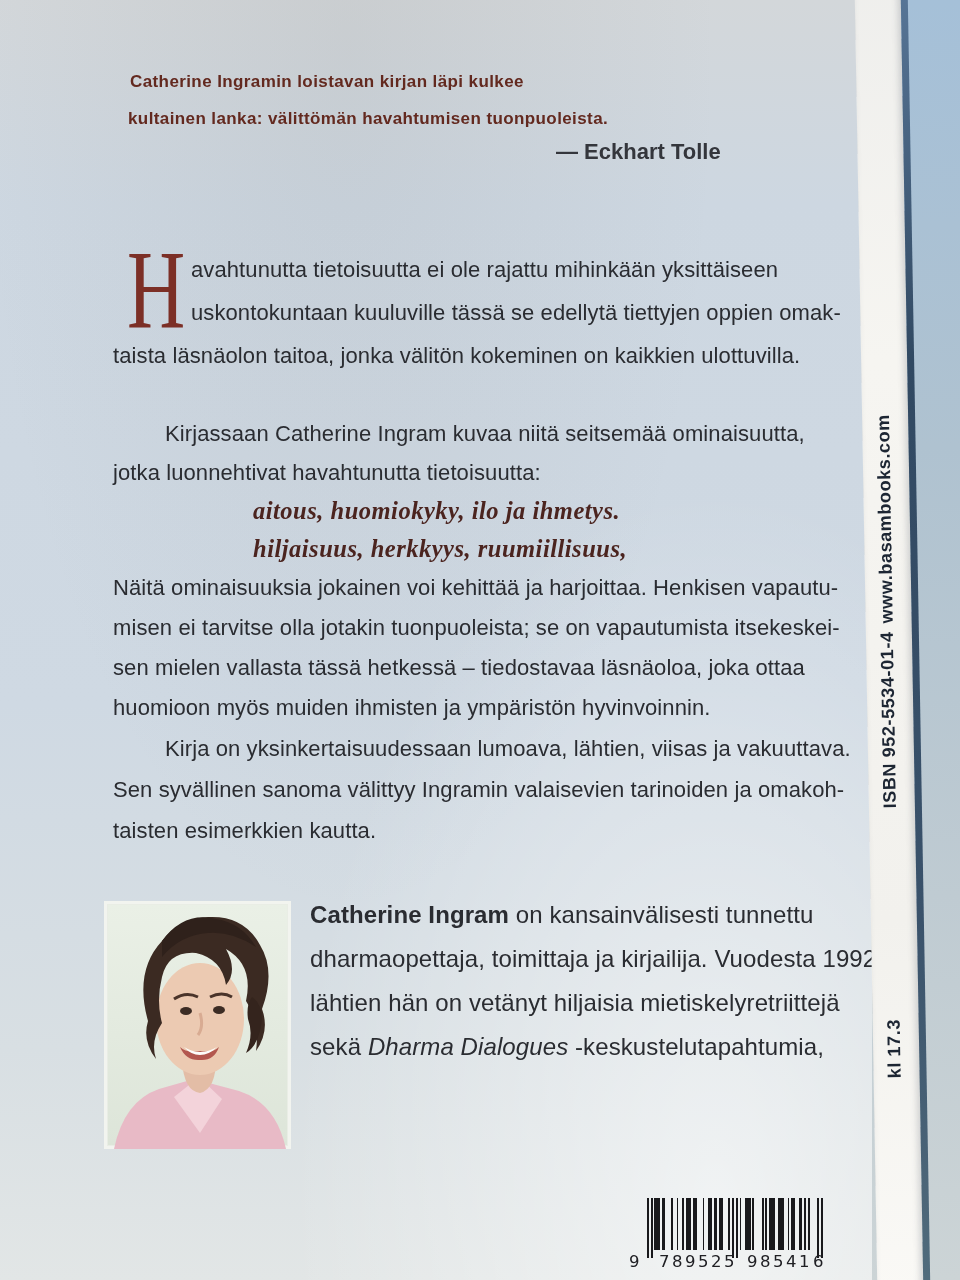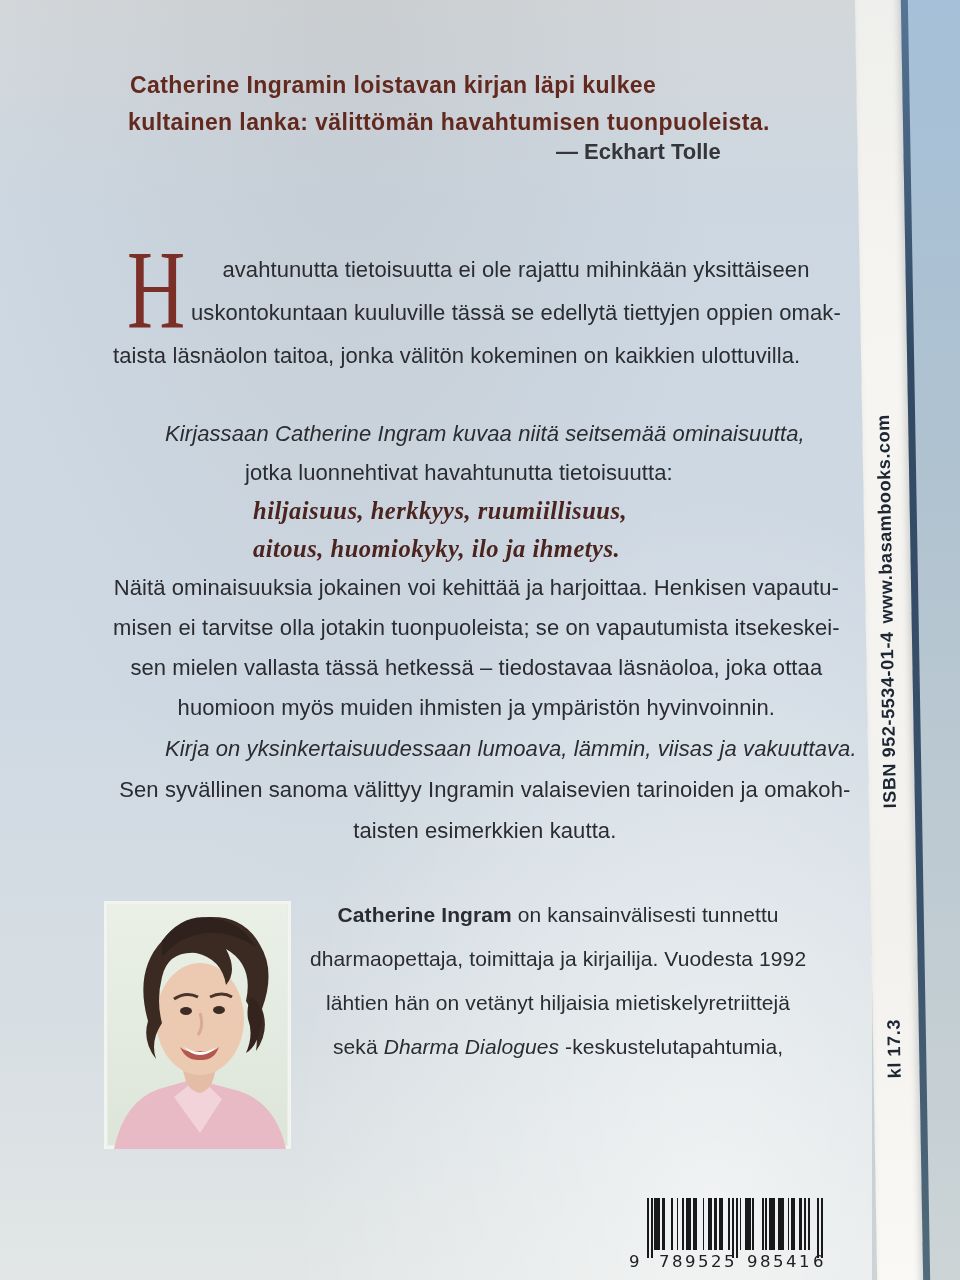--- a/index.html
+++ b/index.html
@@ -23,47 +23,47 @@
   #edge-line{left:62px;top:0;width:7px;height:1400px;
     background:linear-gradient(180deg,#5d7c9e 0%,#314962 30%,#3a526b 70%,#55707f 100%);}
 
   
   #spine-text{left:11px;top:1138px;width:700px;height:20px;
     transform:rotate(-90deg);transform-origin:0 0;}
   .spine-item{position:absolute;top:0;white-space:nowrap;font-size:18px;font-weight:600;
     letter-spacing:0.6px;color:var(--spine-text,#1d2633);}
 
   
-  .quote-line{white-space:nowrap;font-size:23px;font-weight:bold;letter-spacing:0.4px;
+  .quote-line{white-space:nowrap;font-size:17px;font-weight:bold;letter-spacing:0.4px;
     color:var(--quote-color,#63291f);}
   #quote-l1{left:130px;top:72px;}
   #quote-l2{left:128px;top:109px;}
   #quote-attr{left:556px;top:139px;font-size:22px;font-weight:600;color:#34363c;white-space:nowrap;}
 
   
-  .body-line{white-space:nowrap;font-size:22px;letter-spacing:0.1px;color:var(--body-color,#2a2c31);text-align:center;}
+  .body-line{white-space:nowrap;font-size:22px;letter-spacing:0.1px;color:var(--body-color,#2a2c31);}
   .block{position:absolute;}
   .block .body-line{position:relative;}
   #dropcap{left:127px;top:246px;font-family:"Liberation Serif",serif;font-size:112px;
     line-height:86px;color:var(--dropcap-color,#7c2f26);transform:scaleX(0.72);
     transform-origin:left top;font-weight:normal;}
   #p1a{left:191px;top:248px;}  #p1a .body-line{line-height:43px;}
   #p1b{left:113px;top:334px;}  #p1b .body-line{line-height:43px;}
   #p2{left:113px;top:414px;}   #p2 .body-line{line-height:39px;}
-  .indent1{padding-left:52px;font-style:italic;}
+  .indent1{padding-left:52px;}
   #qual{left:253px;top:492px;}
   .qual-line{white-space:nowrap;font-family:"Liberation Serif",serif;font-style:italic;
     font-weight:bold;font-size:24.5px;letter-spacing:0.5px;line-height:38px;
     color:var(--italic-color,#4b241f);position:relative;}
   #p3{left:113px;top:568px;}   #p3 .body-line{line-height:40px;}
   #p4{left:113px;top:728px;}   #p4 .body-line{line-height:41px;}
 
   
   #author-photo{left:104px;top:901px;width:187px;height:248px;}
-  #bio{left:310px;top:893px;}  #bio .body-line{line-height:44px;font-size:21px;}
+  #bio{left:310px;top:893px;}  #bio .body-line{line-height:44px;font-size:24px;}
   .bold{font-weight:bold;}
   .ital{font-style:italic;}
 
   
   #barcode{left:647px;top:1198px;width:178px;height:78px;}
   #barcode-bars{position:absolute;left:0;top:0;width:178px;height:62px;}
   .bar{position:absolute;top:0;background:#19191c;}
   .bc-digit{position:absolute;top:54px;font-size:16.5px;letter-spacing:2.5px;
     color:#202024;font-family:"DejaVu Sans",sans-serif;white-space:nowrap;}
 </style>
@@ -86,33 +86,33 @@
   <div id="p1b" class="block">
     <div class="body-line">taista läsnäolon taitoa, jonka välitön kokeminen on kaikkien ulottuvilla.</div>
   </div>
 
   <div id="p2" class="block">
     <div class="body-line indent1">Kirjassaan Catherine Ingram kuvaa niitä seitsemää ominaisuutta,</div>
     <div class="body-line">jotka luonnehtivat havahtunutta tietoisuutta:</div>
   </div>
 
   <div id="qual" class="block">
+    <div class="qual-line">aitous, huomiokyky, ilo ja ihmetys.</div>
     <div class="qual-line">hiljaisuus, herkkyys, ruumiillisuus,</div>
-    <div class="qual-line">aitous, huomiokyky, ilo ja ihmetys.</div>
   </div>
 
   <div id="p3" class="block">
     <div class="body-line">Näitä ominaisuuksia jokainen voi kehittää ja harjoittaa. Henkisen vapautu-</div>
     <div class="body-line">misen ei tarvitse olla jotakin tuonpuoleista; se on vapautumista itsekeskei-</div>
     <div class="body-line">sen mielen vallasta tässä hetkessä – tiedostavaa läsnäoloa, joka ottaa</div>
     <div class="body-line">huomioon myös muiden ihmisten ja ympäristön hyvinvoinnin.</div>
   </div>
 
   <div id="p4" class="block">
-    <div class="body-line indent1">Kirja on yksinkertaisuudessaan lumoava, lämmin, viisas ja vakuuttava.</div>
+    <div class="body-line indent1">Kirja on yksinkertaisuudessaan lumoava, lähtien, viisas ja vakuuttava.</div>
     <div class="body-line">Sen syvällinen sanoma välittyy Ingramin valaisevien tarinoiden ja omakoh-</div>
     <div class="body-line">taisten esimerkkien kautta.</div>
   </div>
 
   <svg id="author-photo" class="abs" viewBox="0 0 187 248">
     <rect x="0" y="0" width="187" height="248" fill="#e9ede5"></rect>
     <rect x="0" y="0" width="187" height="248" fill="none" stroke="#f2f4ef" stroke-width="6"></rect>
     <linearGradient id="bgph" x1="0" y1="0" x2="0" y2="1">
       <stop offset="0" stop-color="#eaf0e6"></stop>
         <stop offset="1" stop-color="#dde5d9"></stop>

